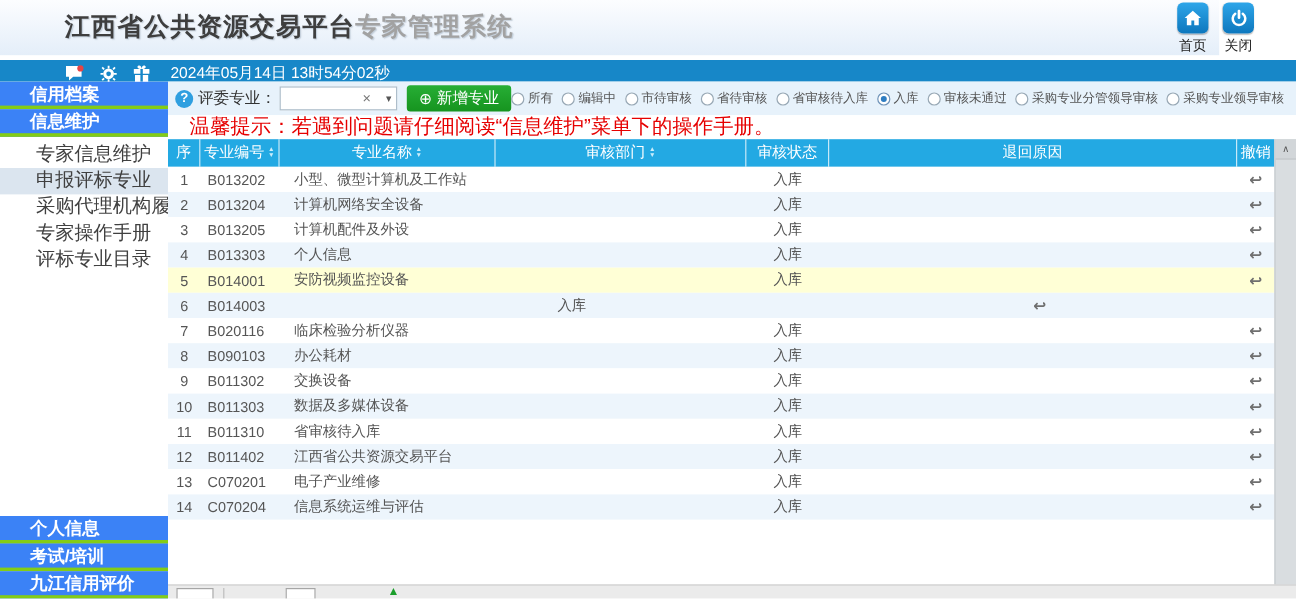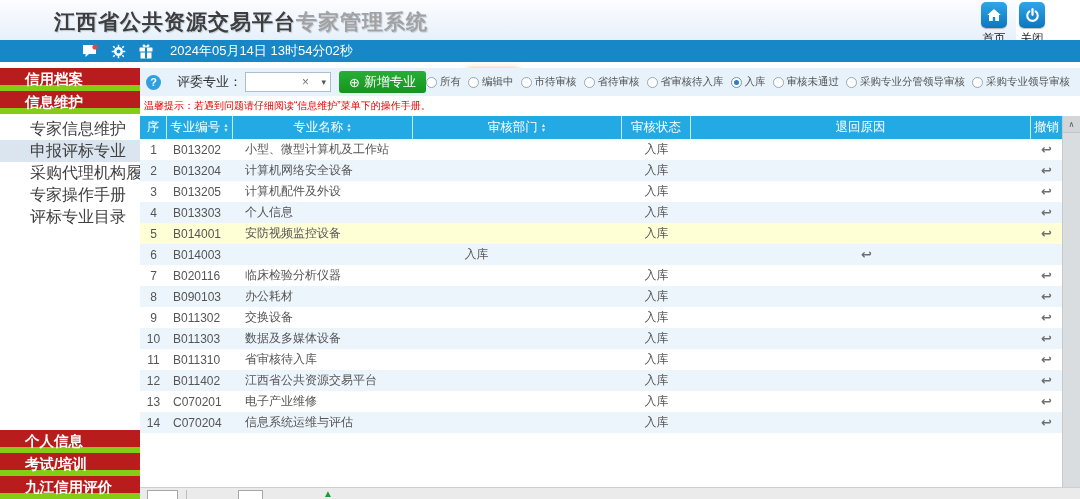--- a/index.html
+++ b/index.html
@@ -17,64 +17,64 @@
   .user-line b{font-size:13px;}
   .redacted{display:inline-block;width:52px;height:15px;background:#e3aa62;border-radius:2px;filter:blur(3px);}
   .win-btn{position:absolute;top:2px;width:26px;height:26px;border-radius:5px;
            background:linear-gradient(#2ea6e9,#0d77bd);display:flex;align-items:center;justify-content:center;
            box-shadow:0 1px 1px rgba(0,0,0,.25);cursor:pointer;}
   .win-btn.home{left:981px;} .win-btn.close{left:1019px;}
   .win-label{position:absolute;top:31px;width:26px;text-align:center;font-size:11.5px;color:#222;}
   .win-label.home{left:981px;} .win-label.close{left:1019px;}
 
   
-  .datebar{position:absolute;left:0;top:40px;width:1080px;height:22px;background:#1787c8;
-           display:flex;align-items:center;color:#fff;padding-left:82px;box-sizing:border-box;gap:13px;}
+  .datebar{position:absolute;left:0;top:50px;width:1080px;height:22px;background:#1787c8;
+           display:flex;align-items:center;color:#fff;padding-left:54px;box-sizing:border-box;gap:13px;}
   .datebar .ic{display:flex;align-items:center;}
   .datebar .dt{font-size:13px;margin-left:4px;white-space:nowrap;}
 
   
   .main{position:absolute;left:0;top:68px;width:1080px;height:431px;}
 
   
   .sidebar{position:absolute;left:0;top:0;width:140px;height:431px;background:#fff;
            display:flex;flex-direction:column;overflow:hidden;}
-  .side-group{height:23px;min-height:23px;line-height:22px;background:#b91c1c;border-bottom:6px solid #84cc16;
+  .side-group{height:23px;min-height:23px;line-height:22px;background:#3b82f6;border-bottom:3px solid #84cc16;
               color:#fff;font-size:14.5px;font-weight:bold;padding-left:25px;box-sizing:border-box;cursor:pointer;
               white-space:nowrap;}
   .side-items{padding-top:4px;}
   .side-item{height:22px;line-height:22px;font-size:16px;color:#404040;padding-left:30px;cursor:pointer;white-space:nowrap;}
   .side-item.active{background:#dbe5ef;}
   .side-spacer{flex:1;}
 
   
   .content{position:absolute;left:140px;top:0;width:940px;height:431px;background:#fff;}
 
   .toolbar{position:absolute;left:0;top:0;width:940px;height:28px;background:#e7f2fb;
            display:flex;align-items:center;box-sizing:border-box;padding:0 6px;}
   .help-icon{width:15px;height:15px;min-width:15px;border-radius:50%;background:#2f9fe0;color:#fff;
              font-size:11px;font-weight:bold;display:flex;align-items:center;justify-content:center;}
-  .tb-label{font-size:13px;color:#333;margin:0 3px 0 16px;white-space:nowrap;}
+  .tb-label{font-size:13px;color:#333;margin:0 3px 0 4px;white-space:nowrap;}
   .combo{position:relative;width:212px;height:20px;background:#fff;border:1px solid #aebecb;box-sizing:border-box;}
   .combo input{position:absolute;left:3px;top:1px;width:168px;height:16px;border:none;outline:none;
                font-size:12px;background:transparent;font-family:inherit;}
   .combo .clear{position:absolute;right:21px;top:2px;font-size:12px;color:#777;line-height:14px;cursor:pointer;}
   .combo .caret{position:absolute;right:4px;top:4px;font-size:9px;color:#555;cursor:pointer;}
   .btn-add{margin-left:8px;height:22px;background:linear-gradient(#27ae35,#16941f);border-radius:3px;color:#fff;
            font-size:13px;display:flex;align-items:center;padding:0 10px;gap:4px;cursor:pointer;white-space:nowrap;}
   .btn-add .plus{font-size:13px;line-height:13px;}
   .radio-group{margin-left:auto;display:flex;gap:7px;padding-right:4px;}
   .radio{display:flex;align-items:center;gap:3px;font-size:10.5px;color:#555;cursor:pointer;white-space:nowrap;}
   .rc{width:11px;height:11px;min-width:11px;border-radius:50%;border:1px solid #98a8b5;background:#fff;
       box-sizing:border-box;position:relative;}
   .radio.checked .rc{border-color:#6f93b8;}
   .radio.checked .rc::after{content:"";position:absolute;left:2px;top:2px;width:5px;height:5px;border-radius:50%;background:#2e7dc2;}
 
-  .hint{position:absolute;left:0;top:28px;width:940px;height:20px;line-height:20px;font-size:10px;
-        color:#e60000;background:#fff;padding-left:4px;box-sizing:border-box;white-space:nowrap;}
+  .hint{position:absolute;left:0;top:28px;width:940px;height:20px;line-height:20px;font-size:17px;
+        color:#e60000;background:#fff;padding-left:18px;box-sizing:border-box;white-space:nowrap;}
 
   
   .table{position:absolute;left:0;top:48px;width:922px;}
   .t-head{display:flex;height:23px;background:#23a9e3;color:#fff;font-size:12.5px;}
   .t-head .cell{display:flex;align-items:center;justify-content:center;box-sizing:border-box;
                 border-right:1px solid rgba(255,255,255,.75);padding:0;}
   .t-head .cell:last-child{border-right:none;}
   .t-head .c-code,.t-head .c-name{padding-left:0;justify-content:center;}
   .sort{display:inline-flex;flex-direction:column;margin-left:3px;font-size:5.5px;line-height:4.5px;color:#cdeefb;}
   .t-row{display:flex;height:21px;background:#fff;font-size:12px;color:#555;cursor:pointer;}

